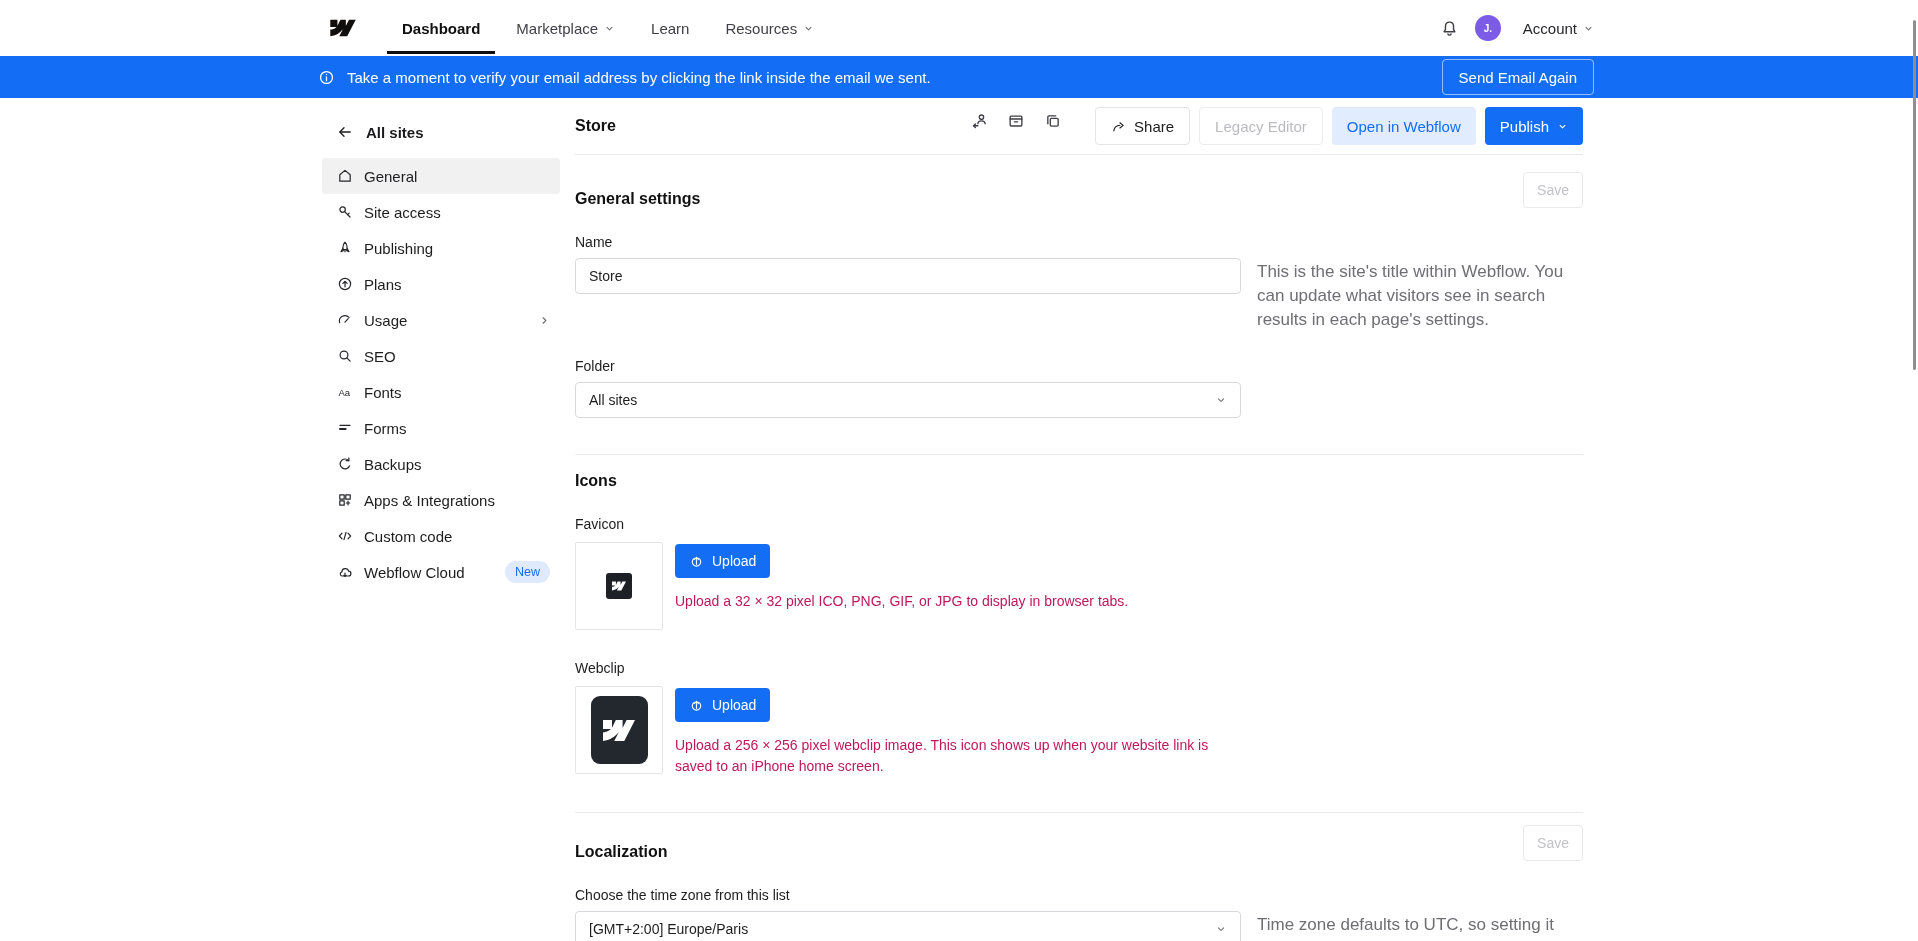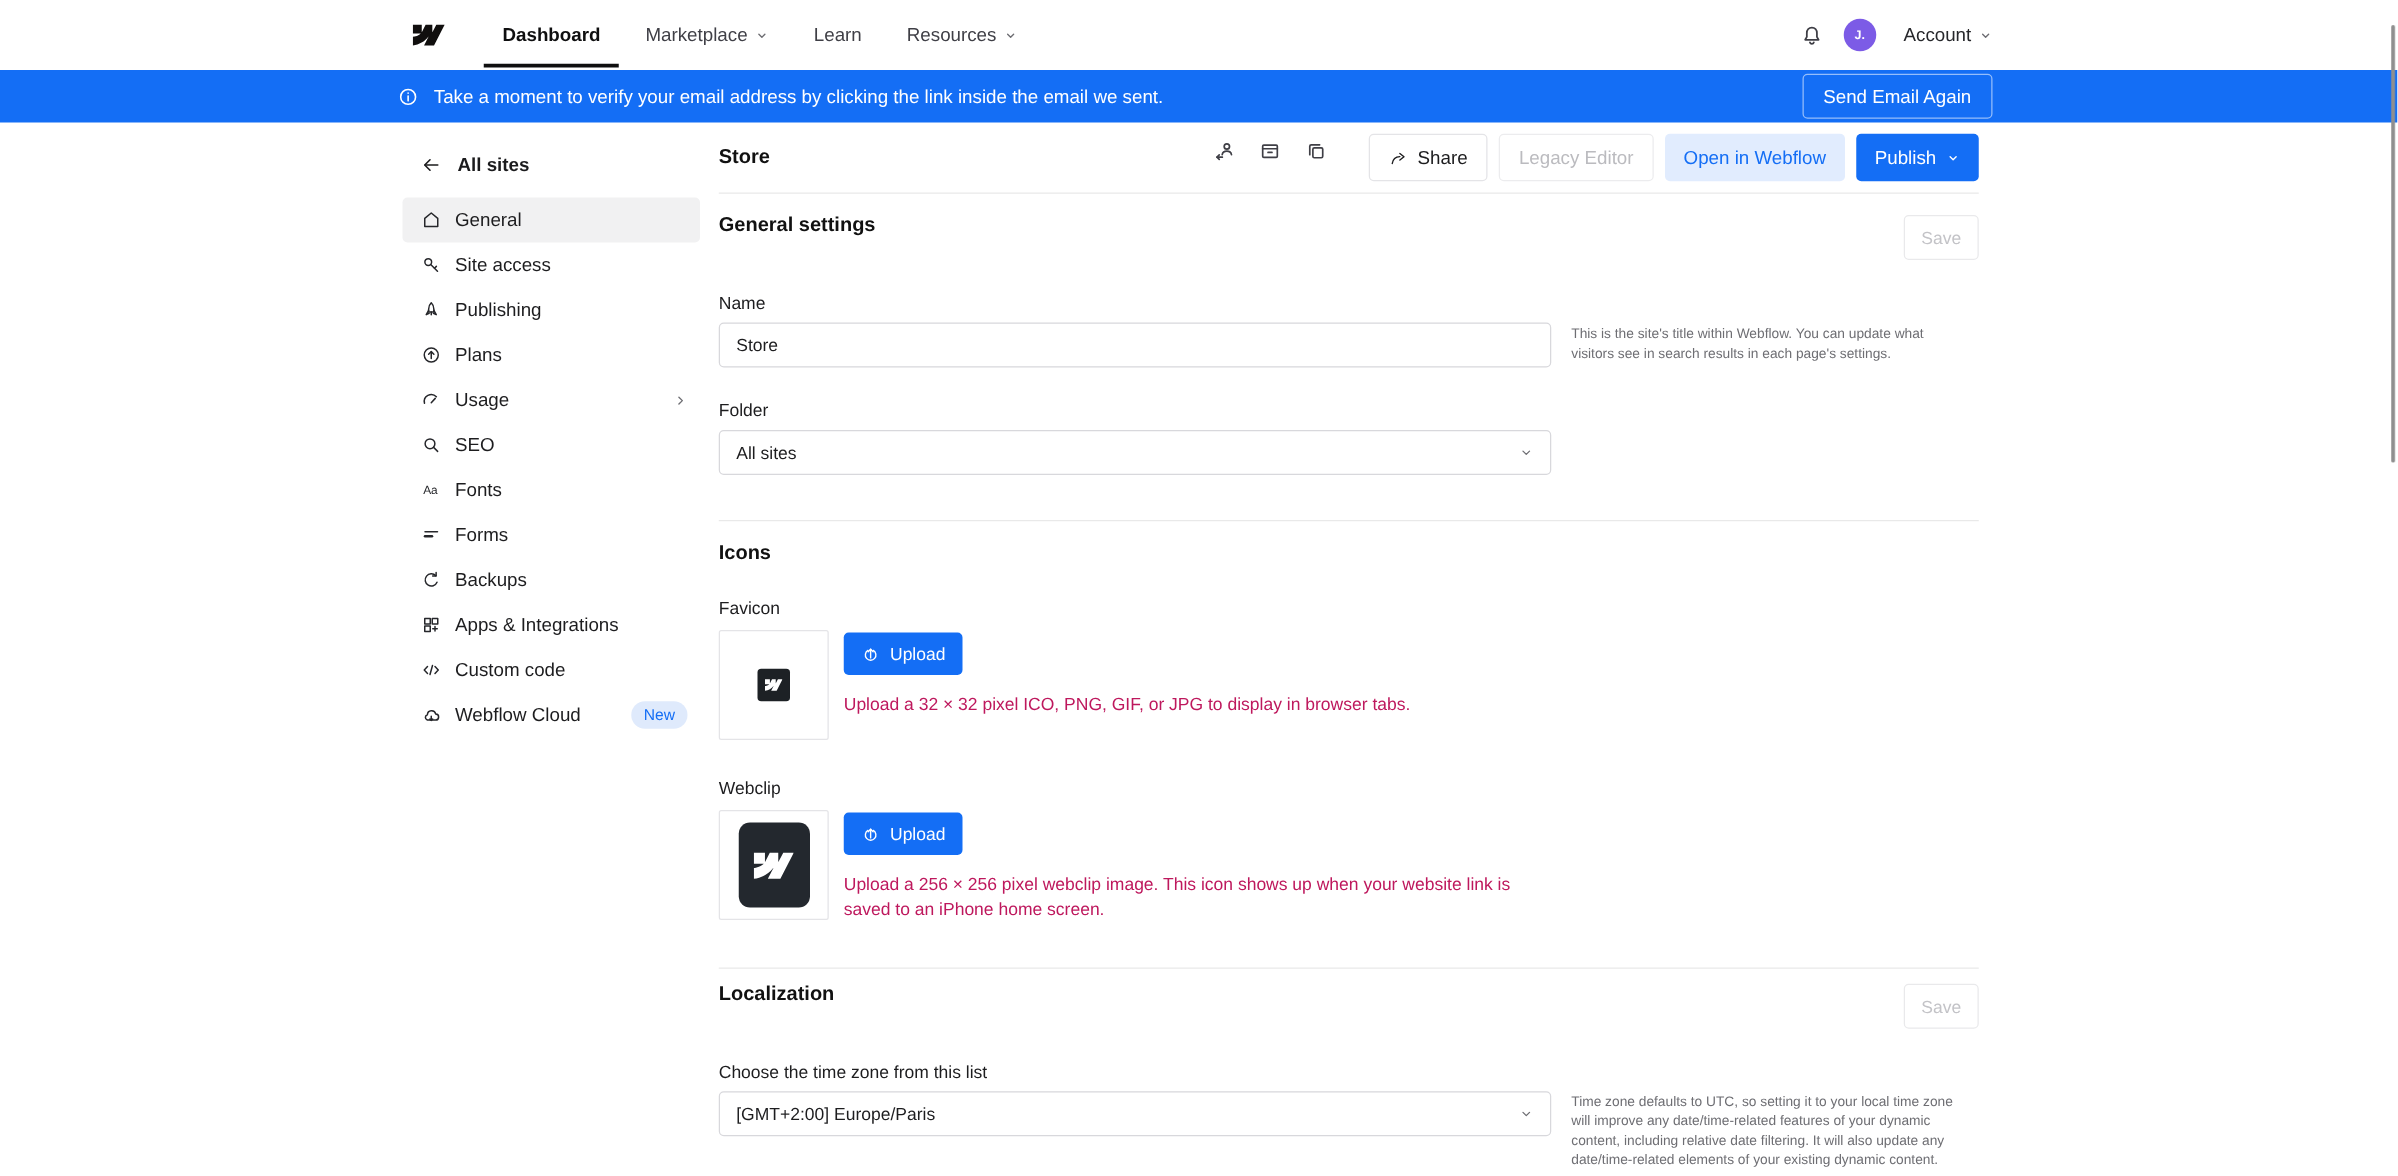--- a/index.html
+++ b/index.html
@@ -46,28 +46,28 @@
   .title-row { height:57px; display:flex; align-items:center; border-bottom:1px solid #e9e9e9; }
   .page-title { font-size:16px; font-weight:700; color:#111; }
   .actions { margin-left:auto; display:flex; gap:9px; }
   .icon-btn { width:28px; height:28px; display:flex; align-items:center; justify-content:center; color:#3f3f46; background:none; border:none; padding:0; cursor:pointer; }
   .actions .gap { width:10px; }
   .btn { height:38px; border-radius:4px; font-size:15px; font-family:inherit; display:inline-flex; align-items:center; gap:8px; padding:0 15px; background:#fff; border:1px solid #e4e4e7; color:#1c1c1e; cursor:pointer; white-space:nowrap; }
   .btn.disabled { color:#bbbbbf; border-color:#ececee; cursor:default; }
   .btn.tonal { background:#e1ecfe; border:none; color:#146EF5; }
   .btn.primary { background:#146EF5; border:none; color:#fff; }
 
-  .section-head { display:flex; align-items:flex-start; justify-content:space-between; margin-top:17px; }
+  .section-head { display:flex; align-items:flex-end; justify-content:space-between; margin-top:17px; }
   .section-head h2 { font-size:16px; font-weight:700; margin:0; color:#111; }
   .save-btn { height:36px; padding:0 13px; border:1px solid #e9e9eb; border-radius:4px; background:#fff; color:#c3c3c7; font-size:14px; font-family:inherit; cursor:default; }
 
   .field-label { font-size:14px; color:#1d1d1f; margin-top:26px; }
   .row { display:flex; align-items:flex-start; }
   .ctl { width:666px; flex:none; }
-  .help { width:314px; margin-left:16px; font-size:11px; color:#6e6e73; line-height:1.42; padding-top:10px; }
+  .help { width:314px; margin-left:16px; font-size:17px; color:#6e6e73; line-height:1.42; padding-top:10px; }
   .input, .select {
     margin-top:8px; height:36px; width:100%; border:1px solid #d8d8dc; border-radius:4px;
     display:flex; align-items:center; justify-content:space-between;
     padding:0 13px; font-size:14px; color:#1d1d1f; background:#fff; font-family:inherit; text-align:left; cursor:pointer;
   }
   .input { cursor:text; }
   .hr { border:none; border-top:1px solid #e9e9e9; margin:36px 0 0 0; }
 
   .media-row { display:flex; margin-top:10px; }
   .thumb { width:88px; height:88px; border:1px solid #e4e4e7; border-radius:2px; background:#fff; display:flex; align-items:center; justify-content:center; flex:none; }

